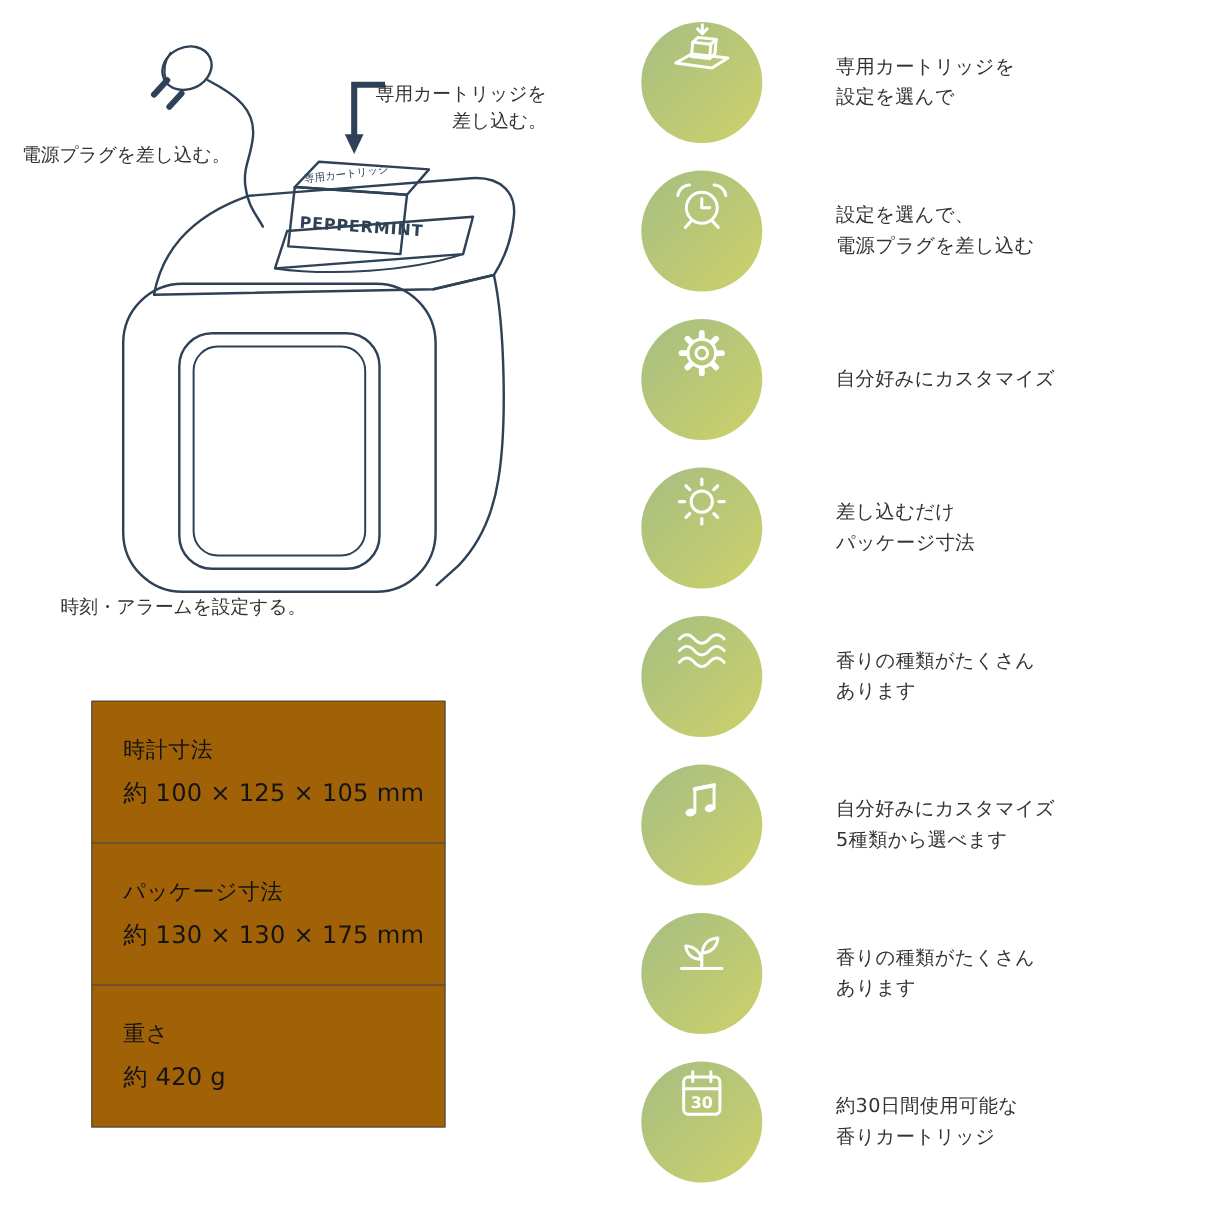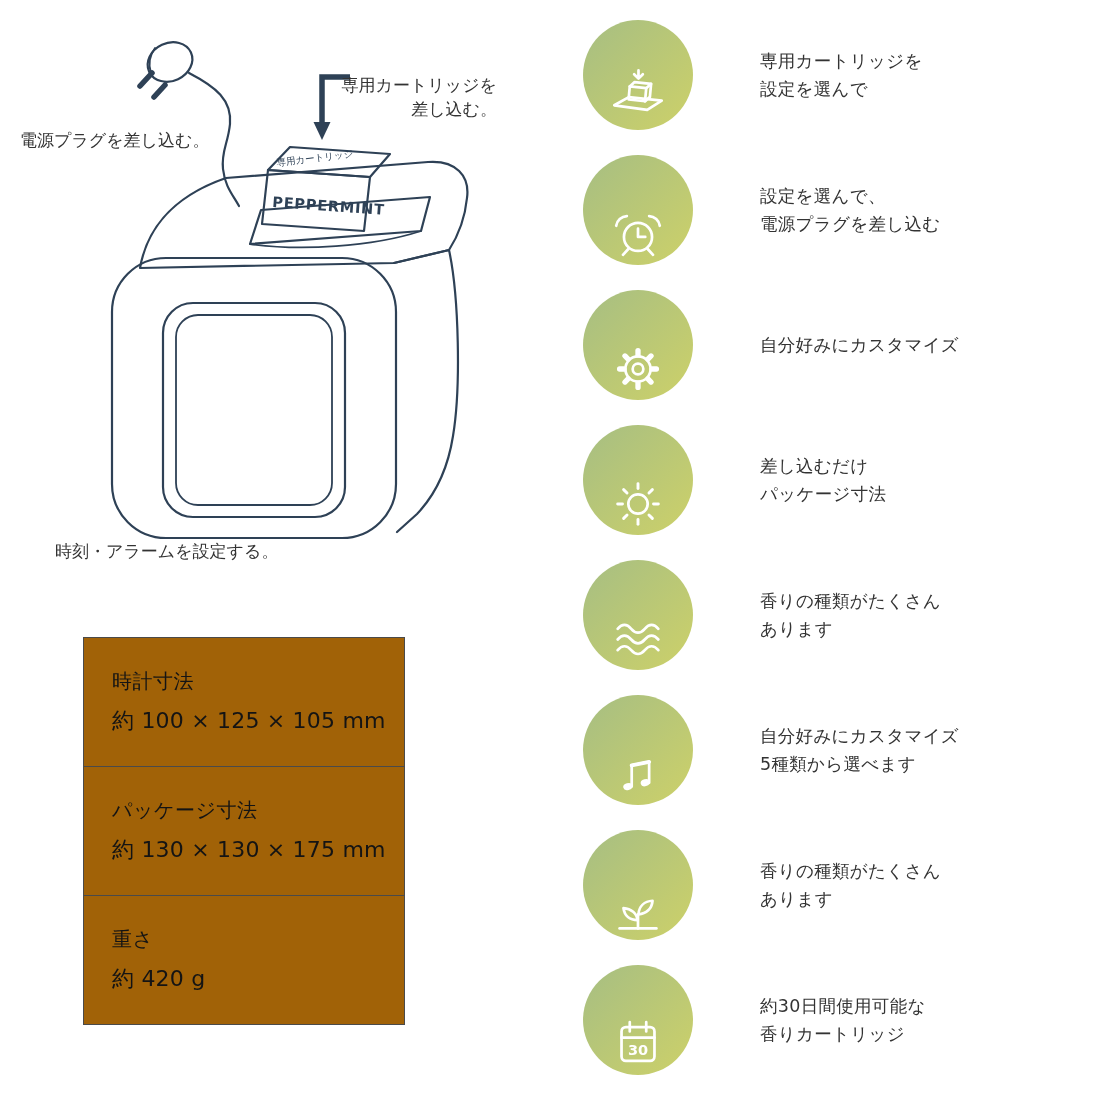--- a/index.html
+++ b/index.html
@@ -18,21 +18,21 @@
   .spec-row:first-child { margin-top: 0; }
   .spec-label { font-size: 20px; color: #141414; margin-bottom: 11px; letter-spacing: 0.5px; }
   .spec-value { font-size: 22px; color: #141414; letter-spacing: 0.2px; }
 
   
   .features { position: absolute; left: 583px; top: 20px; display: flex; flex-direction: column; gap: 25px; }
   .feature { display: flex; align-items: center; }
   .feature-icon {
     flex: 0 0 110px; width: 110px; height: 110px; border-radius: 50%;
     background: linear-gradient(135deg, #a6be83 0%, #cdd169 100%);
-    display: flex; align-items: flex-end; justify-content: center;
+    display: flex; align-items: flex-start; justify-content: center;
   }
   .feature-icon svg { width: 62px; height: 62px; stroke: #ffffff; fill: none;
                       stroke-width: 2.8; stroke-linecap: round; stroke-linejoin: round; }
   .feature-text { margin-left: 67px; font-size: 17.5px; line-height: 1.62; color: #333; letter-spacing: 0.3px; }
 
   
   .sketch { stroke: #2e4156; fill: none; stroke-width: 2.2; stroke-linecap: round; stroke-linejoin: round; }
   .sketch-thin { stroke-width: 1.8; }
   .anno { fill: #333333; font-size: 17px; }
   .cart-text { fill: #2e4156; }

